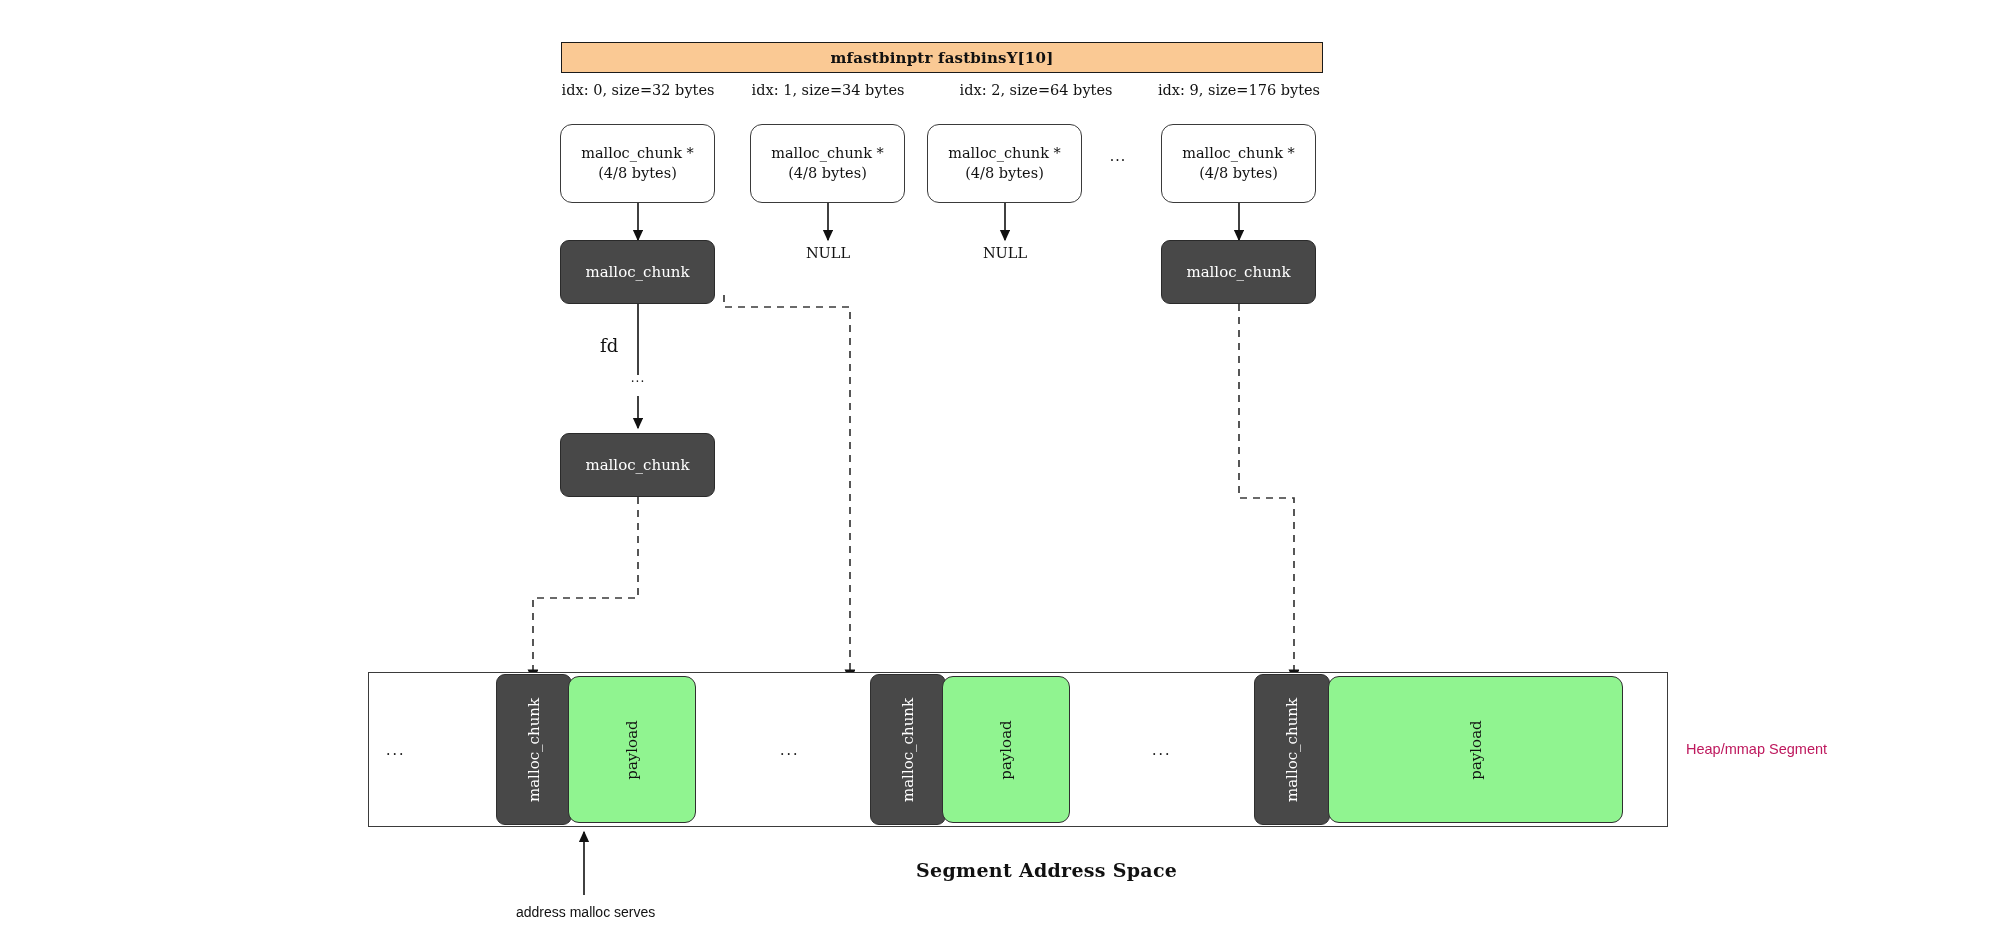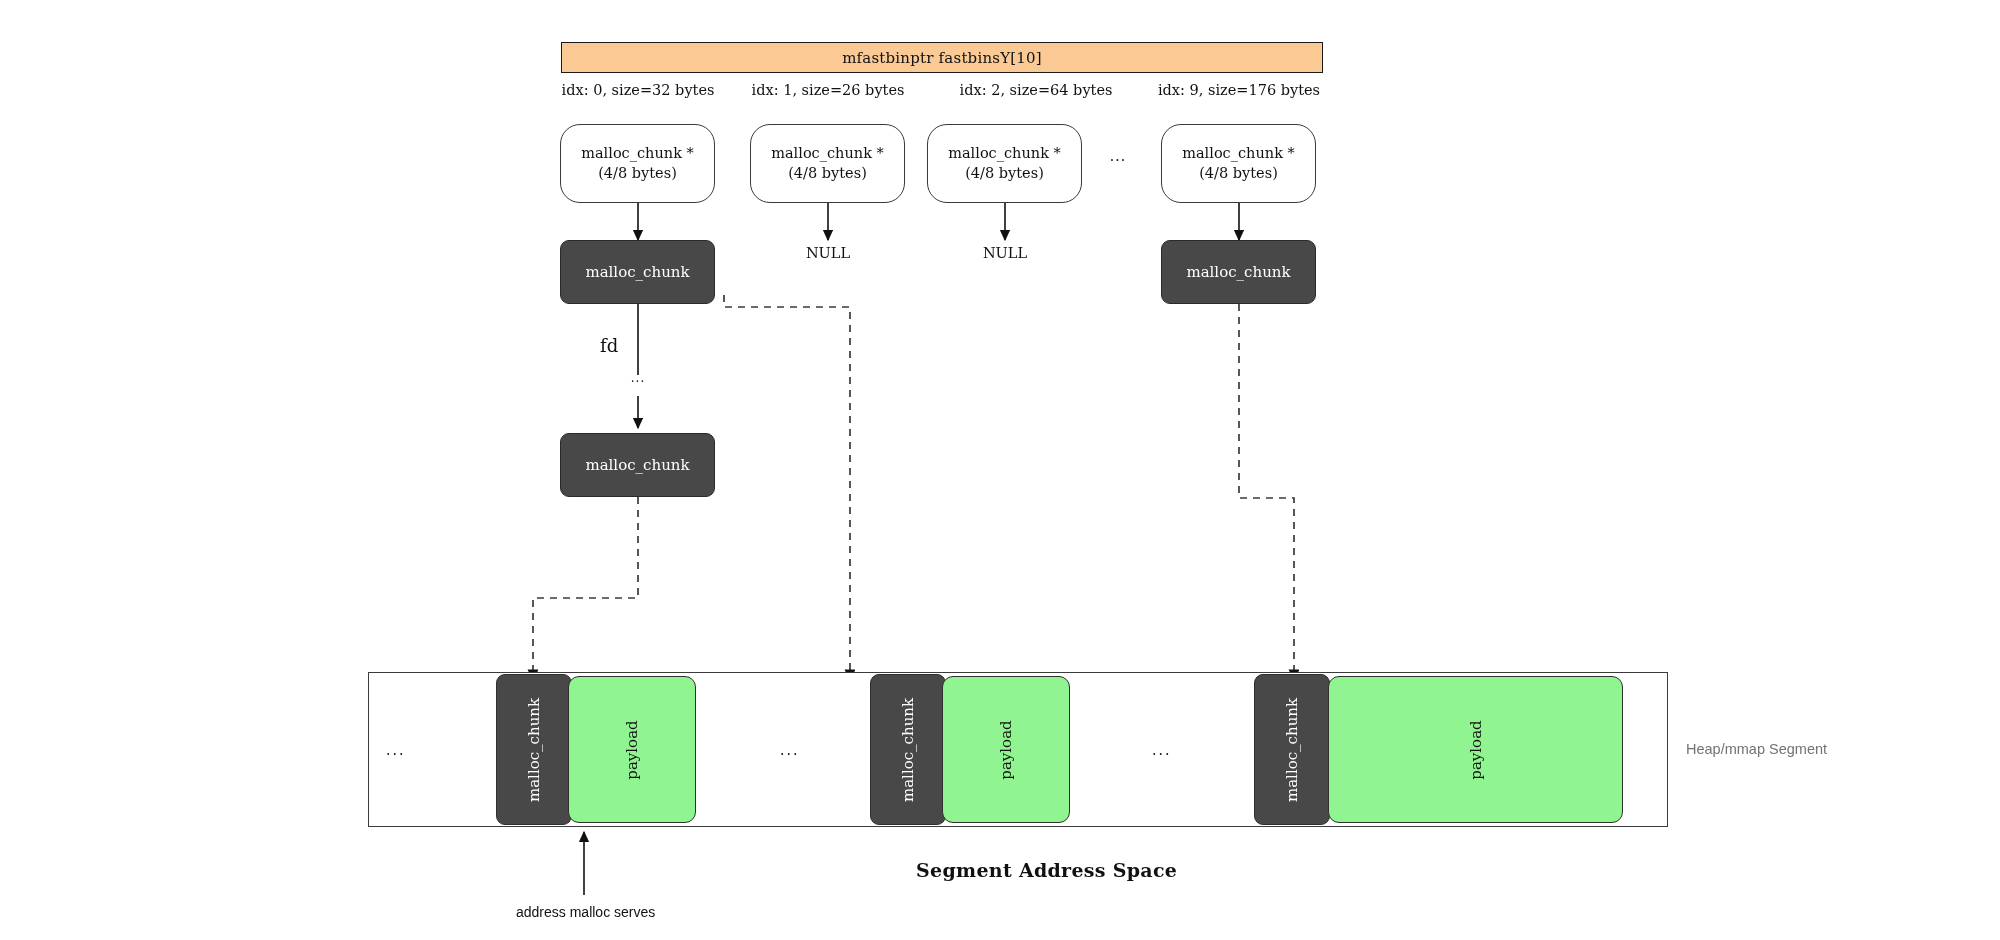--- a/index.html
+++ b/index.html
@@ -10,34 +10,34 @@
 
   
   .abs{position:absolute;box-sizing:border-box;}
 
   
   .fastbins-bar{
     left:561px;top:42px;width:762px;height:31px;
     background:#fac994;border:1.6px solid #1a1a1a;
     display:flex;align-items:center;justify-content:center;
     font-family:"DejaVu Serif","Liberation Serif",serif;
-    font-size:15px;color:#111;letter-spacing:.2px;
+    font-size:15px;color:#111;letter-spacing:.2px;font-weight:bold;
   }
 
   
   .idx-label{
     font-family:"DejaVu Serif","Liberation Serif",serif;
     font-size:14.5px;color:#111;text-align:center;white-space:nowrap;
     top:82px;width:240px;
   }
 
   
   .ptr-box{
     width:155px;height:79px;top:124px;
-    background:#ffffff;border:1.5px solid #3a3a3a;border-radius:20px;
+    background:#ffffff;border:1.5px solid #3a3a3a;border-radius:12px;
     display:flex;flex-direction:column;align-items:center;justify-content:center;
     font-family:"DejaVu Serif","Liberation Serif",serif;
     font-size:14.5px;color:#111;line-height:1.35;
   }
   .ptr-box .l2{font-size:14.5px;}
 
   
   .chunk-box{
     width:155px;height:64px;
     background:#484848;border:1.4px solid #2a2a2a;border-radius:9px;
@@ -88,21 +88,21 @@
   .vtext.dark{color:#111;}
   .heap-gap-dots{
     font-family:"DejaVu Serif","Liberation Serif",serif;
     font-size:14px;color:#111;letter-spacing:2px;
   }
 
   
   .heap-caption{
     left:1686px;top:741px;white-space:nowrap;
     font-family:"Liberation Sans","DejaVu Sans",sans-serif;
-    font-size:14.5px;color:#737373;
+    font-size:14.5px;color:#be185d;
   }
   .vas-title{
     left:916px;top:859px;white-space:nowrap;
     font-family:"DejaVu Serif","Liberation Serif",serif;
     font-weight:bold;font-size:19px;color:#111;letter-spacing:.3px;
   }
   .addr-caption{
     left:516px;top:904px;white-space:nowrap;
     font-family:"Liberation Sans","DejaVu Sans",sans-serif;
     font-size:14px;color:#111;
@@ -145,21 +145,21 @@
     <path d="M1239,304 L1239,498 L1294,498 L1294,680" stroke="#3a3a3a" stroke-width="1.7" fill="none" stroke-dasharray="7,6" marker-end="url(#ah)"></path>
 
     <path d="M584,895 L584,832" stroke="#111" stroke-width="1.6" fill="none" marker-end="url(#ahu)"></path>
   </svg>
 
   <div class="abs fastbins-bar">
     <span>mfastbinptr  fastbinsY[10]</span>
   </div>
 
   <div class="abs idx-label" style="left:518px;">idx: 0, size=32 bytes</div>
-  <div class="abs idx-label" style="left:708px;">idx: 1, size=26 bytes</div>
+  <div class="abs idx-label" style="left:708px;">idx: 1, size=34 bytes</div>
   <div class="abs idx-label" style="left:916px;">idx: 2, size=64 bytes</div>
   <div class="abs idx-label" style="left:1119px;">idx: 9, size=176 bytes</div>
 
   <div class="abs ptr-box" style="left:560px;">
     <span>malloc_chunk *</span>
     <span class="l2">(4/8 bytes)</span>
   </div>
   <div class="abs ptr-box" style="left:750px;">
     <span>malloc_chunk *</span>
     <span class="l2">(4/8 bytes)</span>

